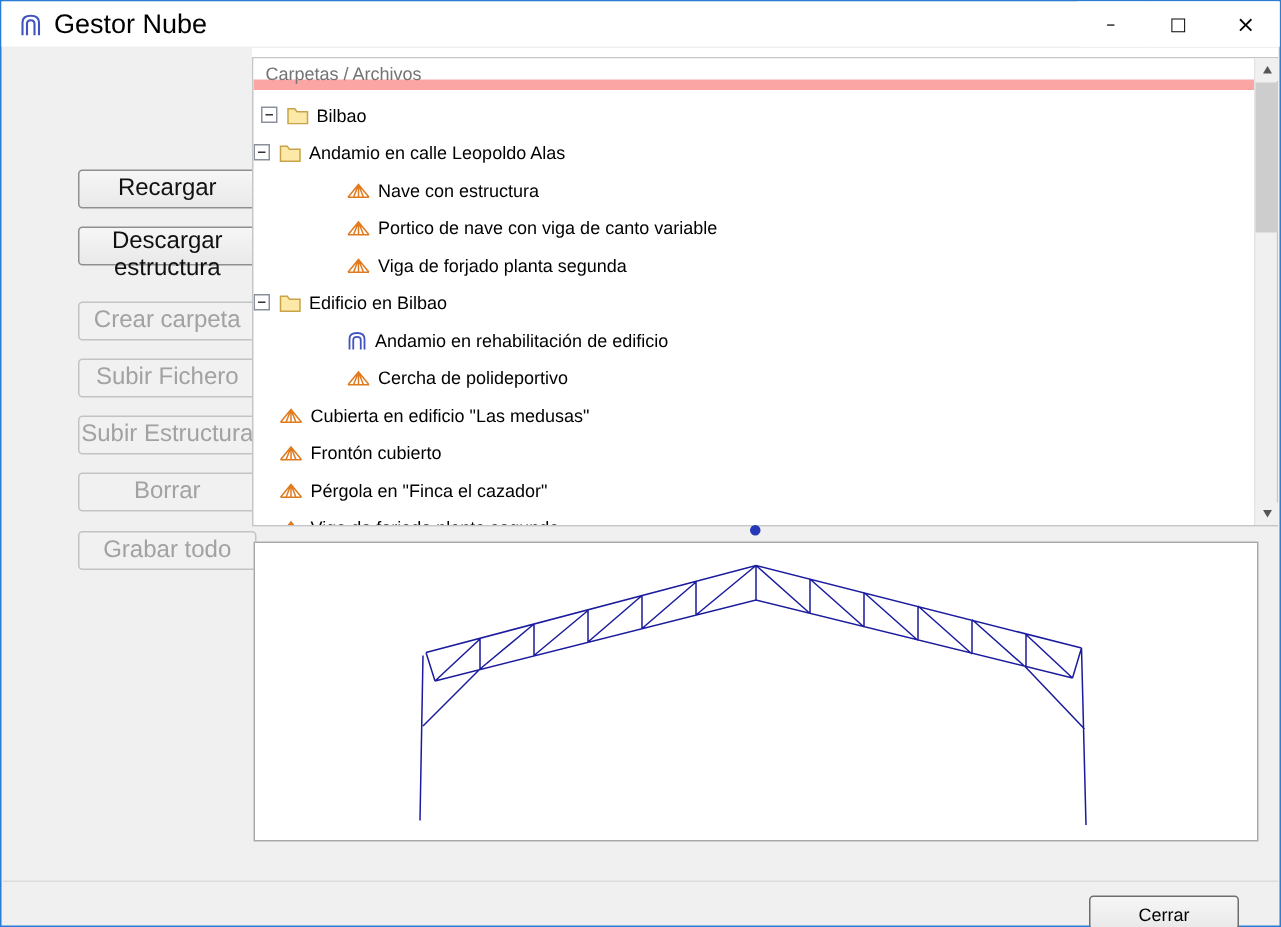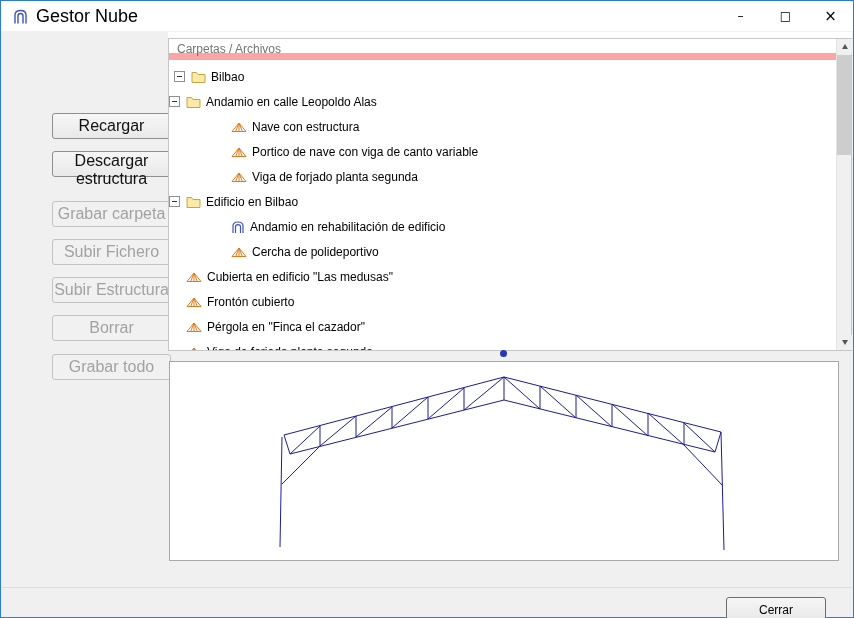--- a/index.html
+++ b/index.html
@@ -101,21 +101,21 @@
       <button class="win-btn close">×</button>
     </span>
   </div>
 
   <div class="main">
     <div class="top-white-strip"></div>
 
     <div class="sidebar">
       <button class="side-btn" style="top:81px">Recargar</button>
       <button class="side-btn" style="top:119px">Descargar estructura</button>
-      <button class="side-btn" style="top:169px" disabled="">Grabar carpeta</button>
+      <button class="side-btn" style="top:169px" disabled="">Crear carpeta</button>
       <button class="side-btn" style="top:207px" disabled="">Subir Fichero</button>
       <button class="side-btn" style="top:245px" disabled="">Subir Estructura</button>
       <button class="side-btn" style="top:283px" disabled="">Borrar</button>
       <button class="side-btn" style="top:322px" disabled="">Grabar todo</button>
     </div>
 
     <div class="tree-panel">
       <div class="tree-header">Carpetas / Archivos</div>
 
       <div class="tree-body">

